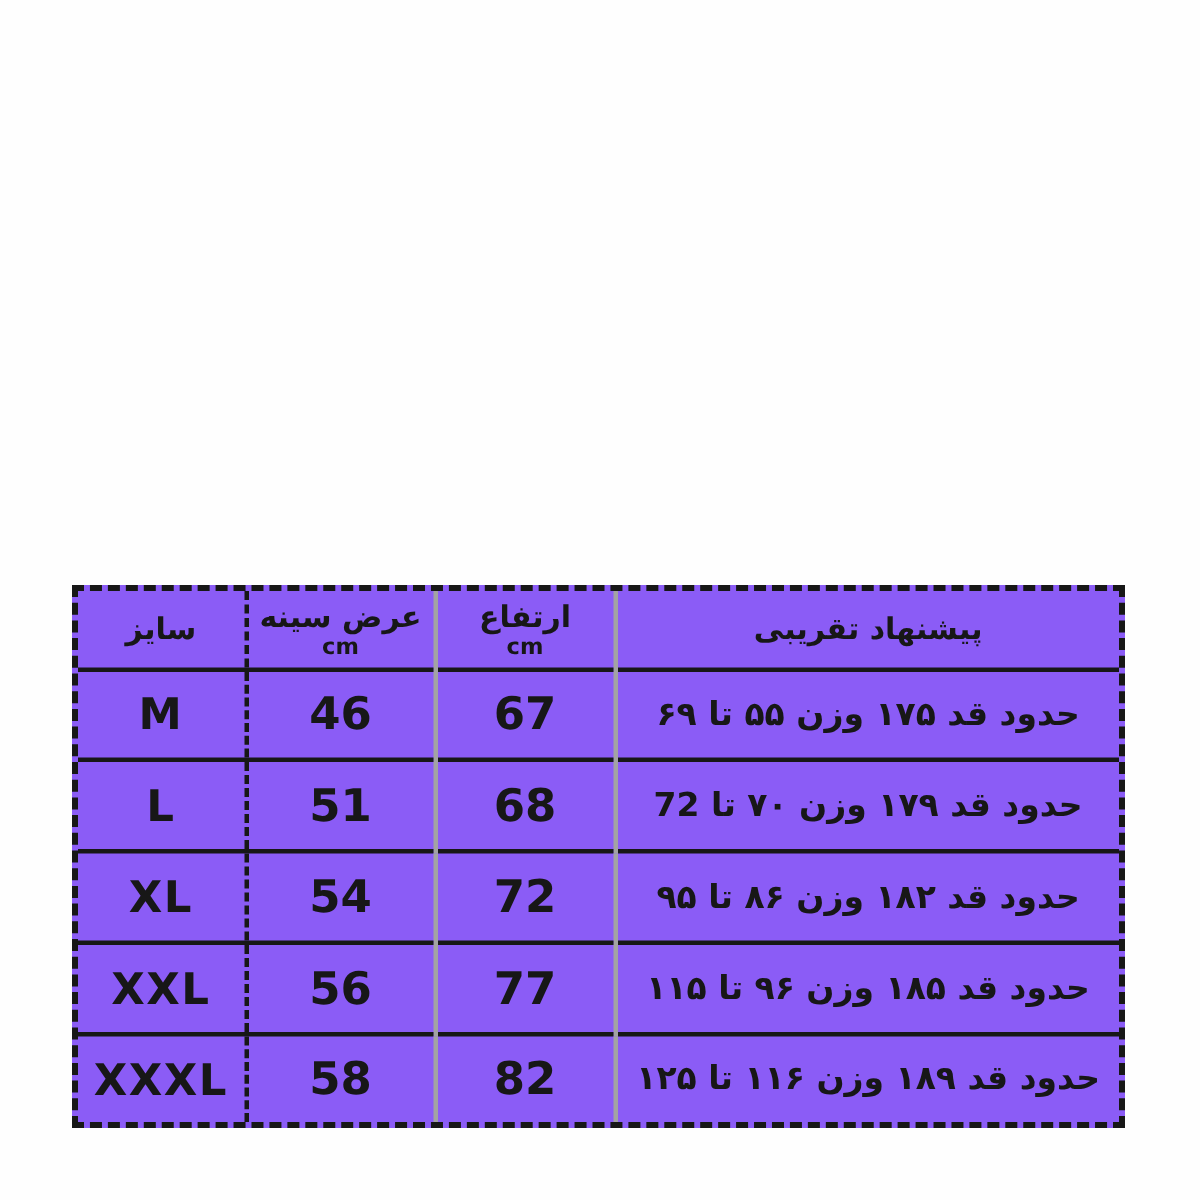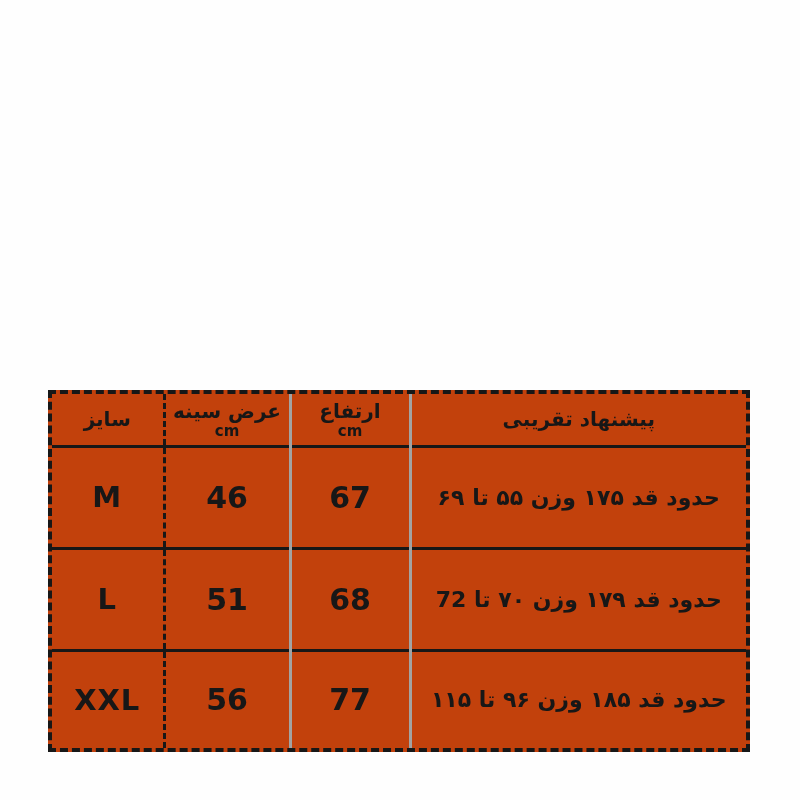--- a/index.html
+++ b/index.html
@@ -31,21 +31,21 @@
     color: #141414;
   }
   .table-wrap {
     position: absolute;
     left: 48px;
     top: 390px;
     width: 702px;
     height: 362px;
     box-sizing: border-box;
     border: 4px dashed #171717;
-    background: #c2410c;
+    background: #8b5cf6;
   }
   table {
     width: 100%;
     height: 100%;
     border-collapse: collapse;
     table-layout: fixed;
   }
   col.c1 { width: 112px; }
   col.c2 { width: 126px; }
   col.c3 { width: 120px; }
@@ -126,25 +126,37 @@
     <td class="cell-sugg">حدود قد ۱۷۵ وزن ۵۵ تا ۶۹</td>
   </tr>
 
   <tr>
     <td class="cell-size b-dash">L</td>
     <td class="cell-num b-solid">51</td>
     <td class="cell-num b-solid">68</td>
     <td class="cell-sugg">حدود قد ۱۷۹ وزن ۷۰ تا 72</td>
   </tr>
 
+  <tr>
+    <td class="cell-size b-dash">XL</td>
+    <td class="cell-num b-solid">54</td>
+    <td class="cell-num b-solid">72</td>
+    <td class="cell-sugg">حدود قد ۱۸۲ وزن ۸۶ تا ۹۵</td>
+  </tr>
 
   <tr>
     <td class="cell-size b-dash">XXL</td>
     <td class="cell-num b-solid">56</td>
     <td class="cell-num b-solid">77</td>
     <td class="cell-sugg">حدود قد ۱۸۵ وزن ۹۶ تا ۱۱۵</td>
   </tr>
 
+  <tr>
+    <td class="cell-size b-dash">XXXL</td>
+    <td class="cell-num b-solid">58</td>
+    <td class="cell-num b-solid">82</td>
+    <td class="cell-sugg">حدود قد ۱۸۹ وزن ۱۱۶ تا ۱۲۵</td>
+  </tr>
 </tbody>
     </table>
   </div>
 
 </div>
 
 </body></html>

